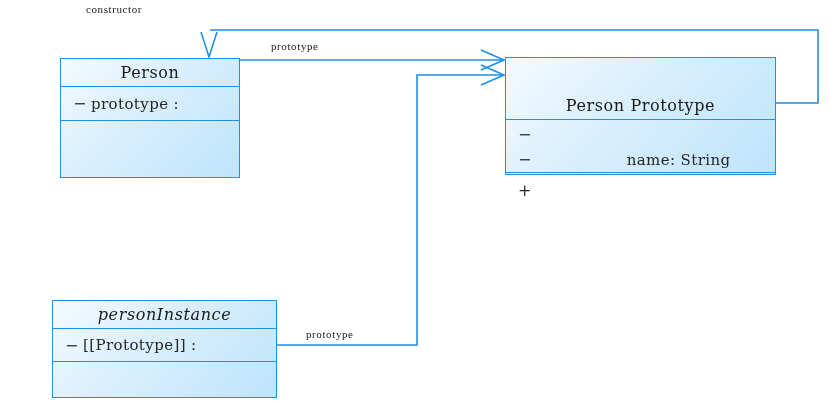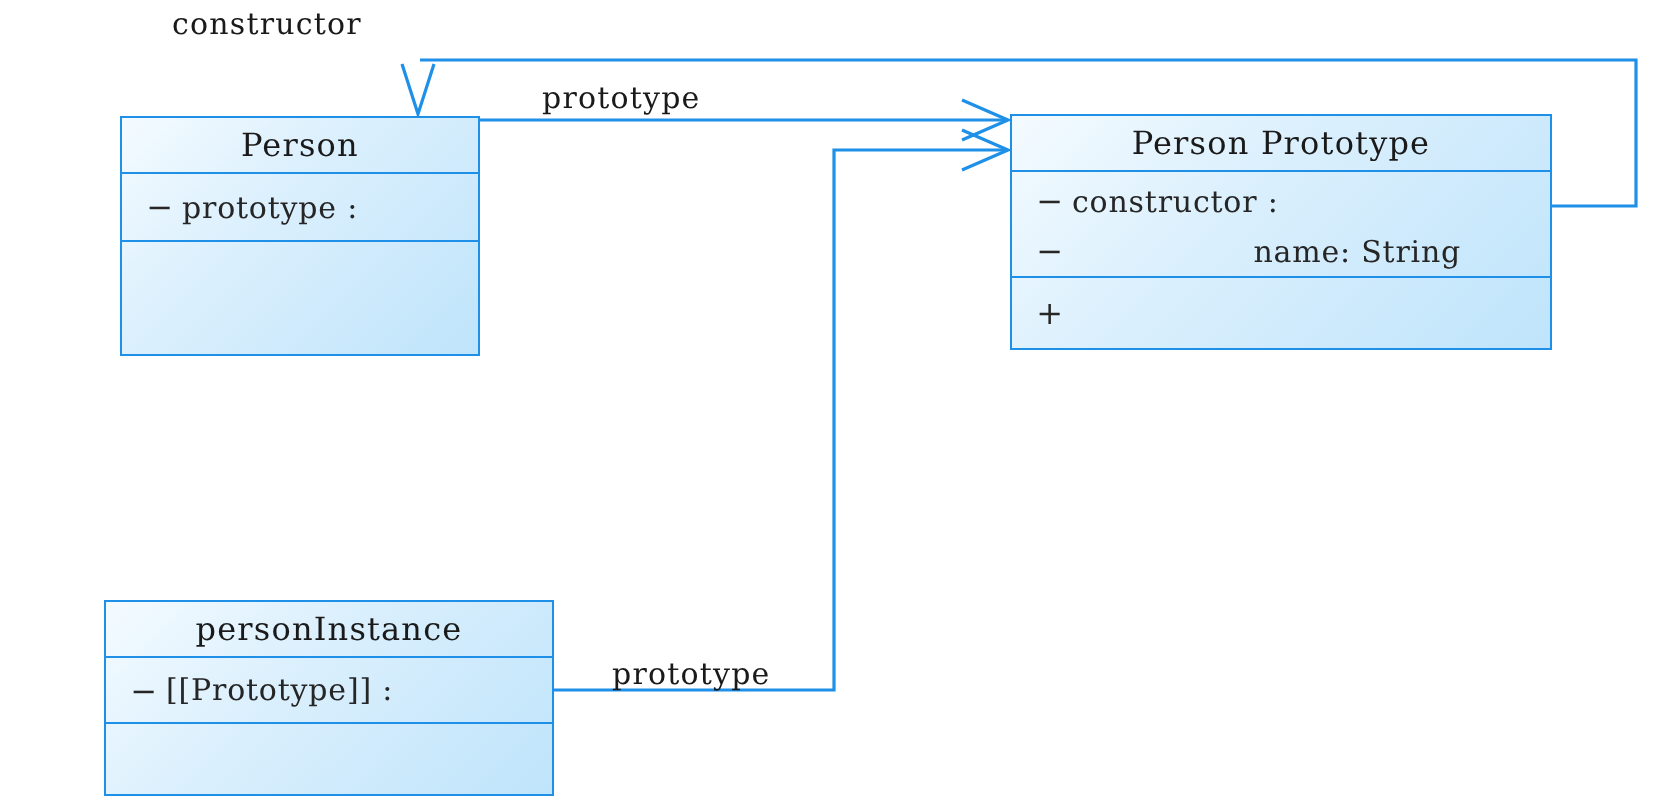--- a/index.html
+++ b/index.html
@@ -70,26 +70,27 @@
     align-items: center;
   }
   .m-name {
     display: inline-block;
   }
   .m-type {
     display: inline-block;
   }
   .edge-label {
     position: absolute;
-    font-size: 15px;
+    font-size: 11px;
     color: #1a1a1a;
     letter-spacing: 0.6px;
     white-space: nowrap;
     background: transparent;
     z-index: 4;
+    font-family: Liberation Serif, serif;
   }
 </style>
 </head>
 <body>
 
 <div id="canvas">
 
   <svg class="wires" viewBox="0 0 839 404">
 
     <g>
@@ -116,45 +117,42 @@
         <span class="uml-vis">−</span>
         <span class="uml-member">
           <span class="m-name">prototype :</span>
         </span>
       </div>
     </div>
     <div class="uml-section last" style="height:31px;"></div>
   </div>
 
   <div class="uml-box" style="left:505px; top:57px; width:271px; height:118px;">
-    <div class="uml-title" style="height:28px; line-height:27px;">Person Prototype</div>
+    <div class="uml-title" style="height:28px; line-height:27px;margin-top:34px;">Person Prototype</div>
     <div class="uml-section" style="height:53px; padding-top:2px;">
       <div class="uml-row" style="height:25px; padding-left:8px;">
         <span class="uml-vis">−</span>
-        <span class="uml-member">
-          <span class="m-name">constructor :</span>
-        </span>
       </div>
       <div class="uml-row" style="height:25px; padding-left:8px;">
         <span class="uml-vis">−</span>
         <span class="uml-member">
           <span class="m-name" style="width:134px;text-align:right;">name</span>
           <span class="m-type">: String</span>
         </span>
       </div>
     </div>
     <div class="uml-section last" style="height:35px;">
       <div class="uml-row" style="height:34px; padding-left:8px;">
         <span class="uml-vis">+</span>
       </div>
     </div>
   </div>
 
   <div class="uml-box" style="left:52px; top:300px; width:225px; height:98px;">
-    <div class="uml-title" style="height:28px; line-height:27px;">personInstance</div>
+    <div class="uml-title" style="height:28px; line-height:27px;font-style:italic;">personInstance</div>
     <div class="uml-section" style="height:33px;">
       <div class="uml-row" style="height:32px; padding-left:8px;">
         <span class="uml-vis">−</span>
         <span class="uml-member">
           <span class="m-name">[[Prototype]] :</span>
         </span>
       </div>
     </div>
     <div class="uml-section last" style="height:34px;"></div>
   </div>

